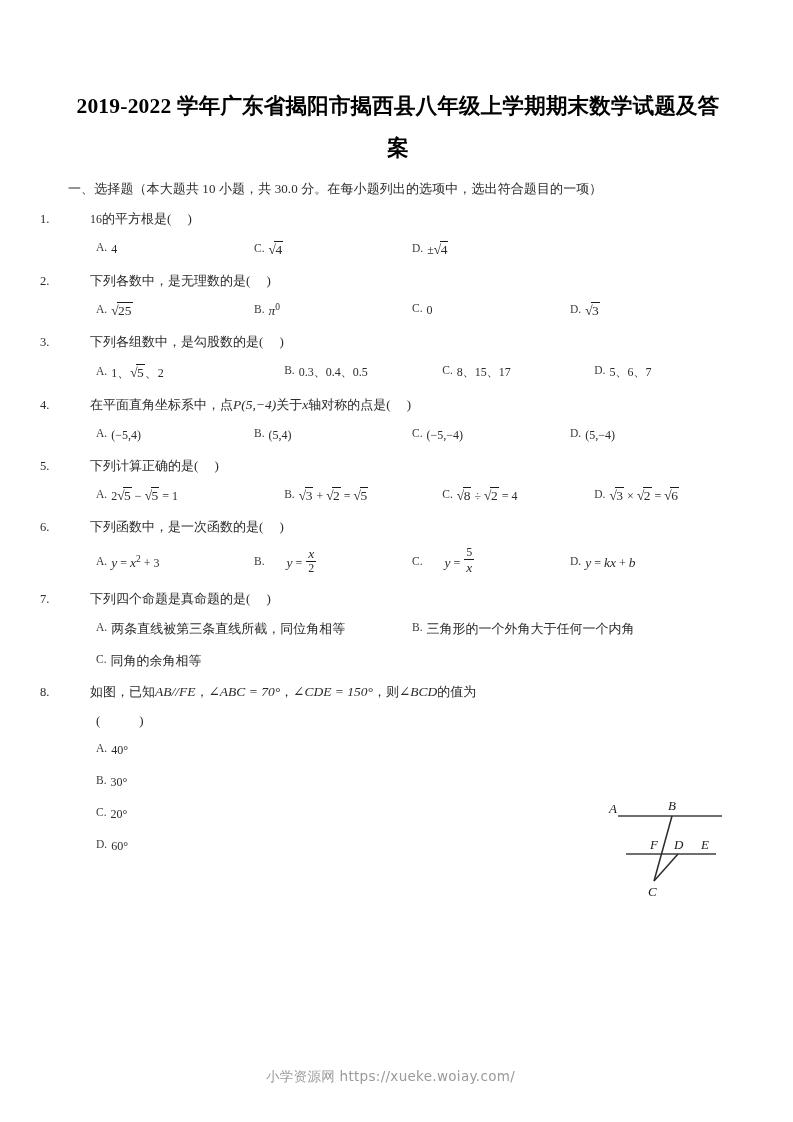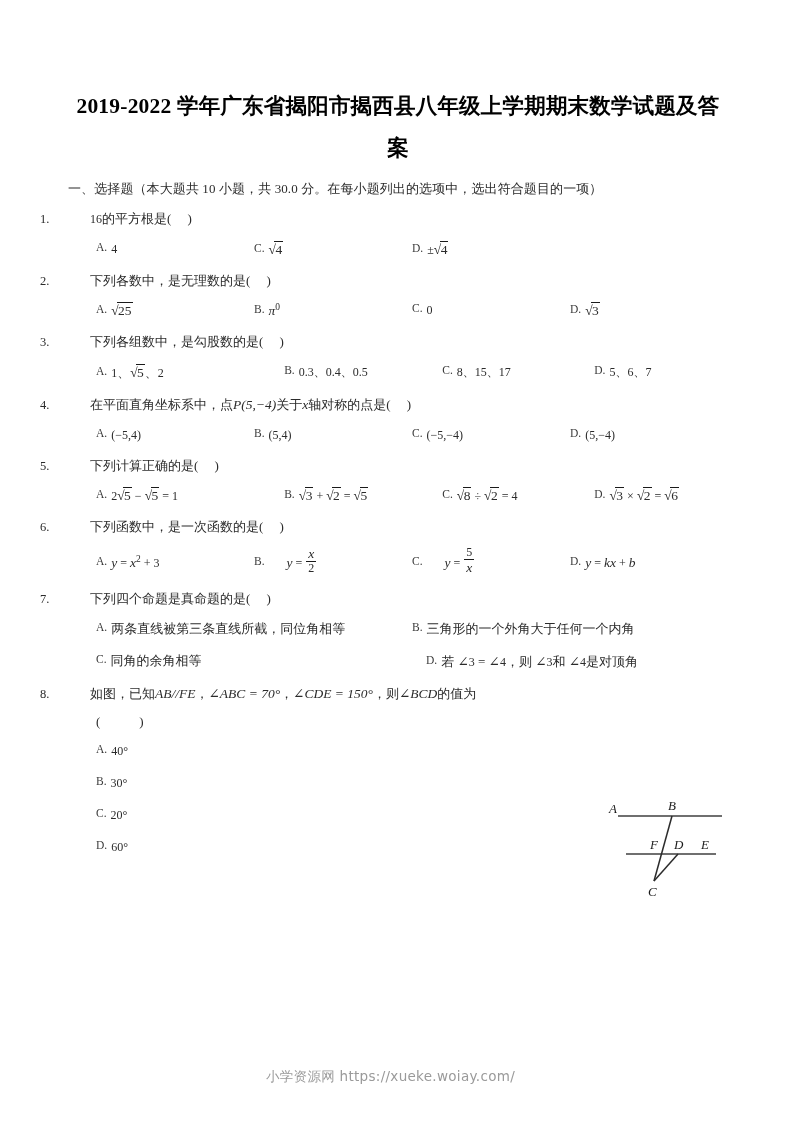--- a/index.html
+++ b/index.html
@@ -261,21 +261,20 @@
     <div class="question">
       <div class="q-stem">
         <span class="q-num">7.</span><span>下列四个命题是真命题的是(</span>&nbsp;&nbsp;&nbsp;&nbsp;&nbsp;<span>)</span>
       </div>
       <div class="opts cols2">
         <div class="opt"><span class="opt-label">A.</span><span class="opt-body">两条直线被第三条直线所截，同位角相等</span></div>
         <div class="opt"><span class="opt-label">B.</span><span class="opt-body">三角形的一个外角大于任何一个内角</span></div>
       </div>
       <div class="opts cols2">
         <div class="opt"><span class="opt-label">C.</span><span class="opt-body">同角的余角相等</span></div>
-        <div class="opt" style="padding-left:28px;"><span class="opt-label">D.</span><span class="opt-body">若 <span class="ang">∠</span><span class="mn">3</span> = <span class="ang">∠</span><span class="mn">4</span>，则 <span class="ang">∠</span><span class="mn">3</span>和 <span class="ang">∠</span><span class="mn">4</span>是对顶角</span></div>
       </div>
     </div>
 
     <div class="question">
       <div class="q-stem" style="width:520px;">
         <span class="q-num">8.</span><span>如图，已知</span><span class="mi">AB//FE</span>，<span class="mi">∠ABC = 70°</span>，<span class="mi">∠CDE = 150°</span>，<span>则</span><span class="mi">∠BCD</span><span>的值为</span>
       </div>
       <div class="q-cont">(　　　)</div>
       <div class="opts-stack">
         <div class="opt-row"><span class="opt-label">A.</span><span class="opt-body mn">40°</span></div>

